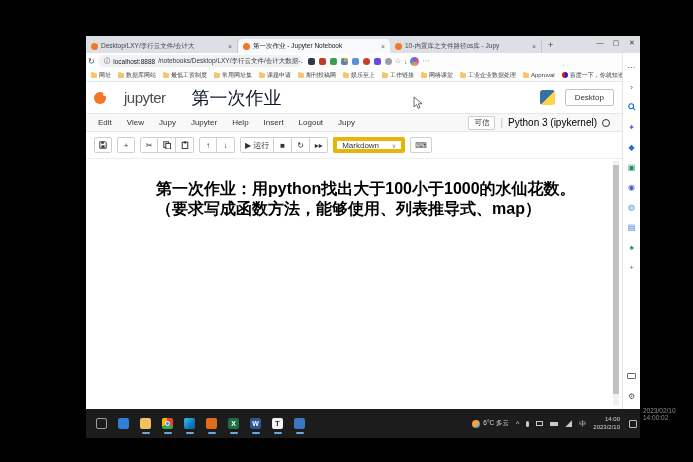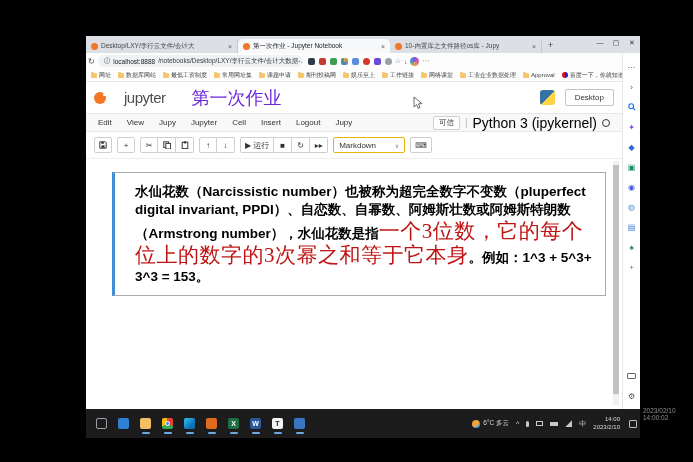--- a/index.html
+++ b/index.html
@@ -39,40 +39,40 @@
   .bm .folder::before { content:""; position:absolute; top:-1px; left:0; width:3px; height:1px; background:#f7c56b; border-radius:1px 1px 0 0; }
   .bm .ball { width:6px; height:6px; border-radius:50%; background:conic-gradient(#2319dc 0 50%, #de0f17 50% 100%); flex:none; }
 
   
   .page { flex:1; display:flex; flex-direction:column; min-height:0; background:#fff; }
   .jp-header { height:31px; display:flex; align-items:center; padding:0 8px; flex:none; }
   .jp-logo { display:flex; align-items:baseline; gap:18px; }
   .jp-logo .planet { width:12px; height:12px; border-radius:50%; background:#f37726; position:relative; align-self:center; }
   .jp-logo .planet::after { content:""; position:absolute; right:0; top:1px; width:3px; height:3px; border-radius:50%; background:#fff; }
   .jp-logo .word { font-size:15px; color:#4e4e4e; letter-spacing:-0.5px; }
-  .nb-title { font-size:18px; color:#6d28d9; margin-left:26px; font-weight:400; }
+  .nb-title { font-size:18px; color:#0f172a; margin-left:26px; font-weight:400; }
   .jp-header .spacer { flex:1; }
   .py-logo { width:15px; height:15px; border-radius:3px; background:linear-gradient(135deg,#3572a5 0 50%,#ffd343 50% 100%); margin-right:10px; }
   .logout { border:1px solid #c3c3c3; border-radius:2px; background:#fff; font-size:8px; color:#333; padding:3px 9px; }
 
   .jp-menubar { height:19px; background:#f8f8f8; border-top:1px solid #e7e7e7; border-bottom:1px solid #e7e7e7; display:flex; align-items:center; gap:15px; padding:0 12px; font-size:8px; color:#333; flex:none; }
   .jp-menubar .right { margin-left:auto; display:flex; align-items:center; gap:5px; }
   .trusted { border:1px solid #cfcfcf; border-radius:2px; padding:1px 5px; font-size:7.5px; color:#333; background:#fff; }
   .kernel-sep { color:#bbb; font-size:10px; }
-  .kernel-name { font-size:14px; color:#000; }
+  .kernel-name { font-size:10px; color:#000; }
   .kernel-dot { width:8px; height:8px; border:1.3px solid #333; border-radius:50%; }
 
   .jp-toolbar { height:27px; display:flex; align-items:center; gap:5px; padding:0 8px; flex:none; border-bottom:1px solid #ededed; }
   .btn-group { display:flex; }
   .tb-btn { min-width:18px; height:16px; border:1px solid #cfcfcf; background:#fff; display:flex; align-items:center; justify-content:center; gap:2px; font-size:8px; color:#333; padding:0 4px; }
   .btn-group .tb-btn + .tb-btn { border-left:none; }
   .tb-btn:first-child { border-radius:2px 0 0 2px; }
   .tb-btn:last-child { border-radius:0 2px 2px 0; }
   .btn-single { border-radius:2px !important; }
-  .cell-type { display:flex; align-items:center; justify-content:space-between; border:1px solid #eab308; border-radius:2px; height:16px; width:72px; padding:0 5px; font-size:8px; color:#333; background:#fff; }
+  .cell-type { display:flex; align-items:center; justify-content:space-between; border:4px solid #eab308; border-radius:2px; height:16px; width:72px; padding:0 5px; font-size:8px; color:#333; background:#fff; }
   .svg-ic { display:block; }
 
   .jp-content { flex:1; position:relative; padding:0 0 0 26px; min-height:0; }
   .md-heading { margin:20px 0 0 44px; width:430px; font-size:16px; line-height:1.27; font-weight:700; color:#000; }
   .cell { margin:13px 0 0 0; width:494px; border:1px solid #ababab; border-left:3px solid #3f8ed6; padding:9px 12px 10px 20px; }
   .cell-black { font-size:13.5px; line-height:1.28; font-weight:700; color:#000; }
   .cell-red { font-family:"Liberation Serif", serif; font-size:21px; line-height:1.15; color:#c01414; letter-spacing:0.5px; }
   .scrollbar { position:absolute; right:3px; top:2px; bottom:4px; width:6px; background:#f1f1f1; }
   .scroll-thumb { position:absolute; top:4px; left:0; width:6px; height:94%; background:#c1c1c1; }
 
@@ -234,21 +234,21 @@
             <span class="spacer"></span>
             <span class="py-logo"></span>
             <button class="logout">Desktop</button>
           </div>
 
           <div class="jp-menubar">
             <span>Edit</span>
             <span>View</span>
             <span>Jupy</span>
             <span>Jupyter</span>
-            <span>Cell</span>
+            <span>Help</span>
             <span>Insert</span>
             <span>Logout</span>
             <span>Jupy</span>
             <span class="right">
               <span class="trusted">可信</span>
               <span class="kernel-sep">|</span>
               <span class="kernel-name">Python 3 (ipykernel)</span>
               <span class="kernel-dot"></span>
             </span>
           </div>
@@ -291,23 +291,21 @@
               <button class="tb-btn">▸▸</button>
             </div>
             <div class="cell-type">
               <span>Markdown</span>
               <span style="font-size:6px;color:#888;">∨</span>
             </div>
             <button class="tb-btn btn-single">⌨</button>
           </div>
 
           <div class="jp-content">
-            <div class="cell">
-              <span class="cell-black">水仙花数（Narcissistic number）也被称为超完全数字不变数（pluperfect digital invariant, PPDI）、自恋数、自幂数、阿姆斯壮数或阿姆斯特朗数（Armstrong number），水仙花数是指</span><span class="cell-red">一个3位数，它的每个位上的数字的3次幂之和等于它本身</span><span class="cell-black">。例如：1^3 + 5^3+ 3^3 = 153。</span>
-            </div>
+            <div class="md-heading">第一次作业：用python找出大于100小于1000的水仙花数。（要求写成函数方法，能够使用、列表推导式、map）</div>
             <div class="scrollbar">
               <div class="scroll-thumb"></div>
             </div>
           </div>
         </div>
       </div>
 
       <div class="sidebar">
         <span class="sb-ic" style="color:#555">⋯</span>
         <span class="sb-ic" style="color:#555">›</span>

